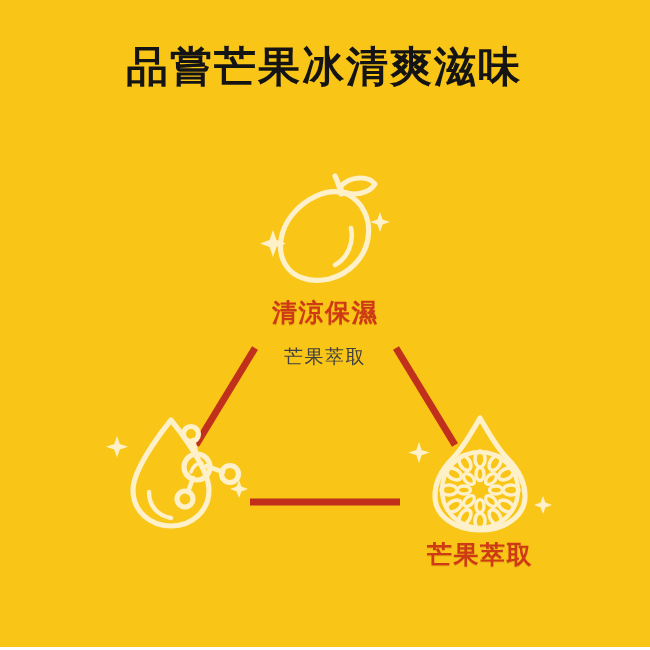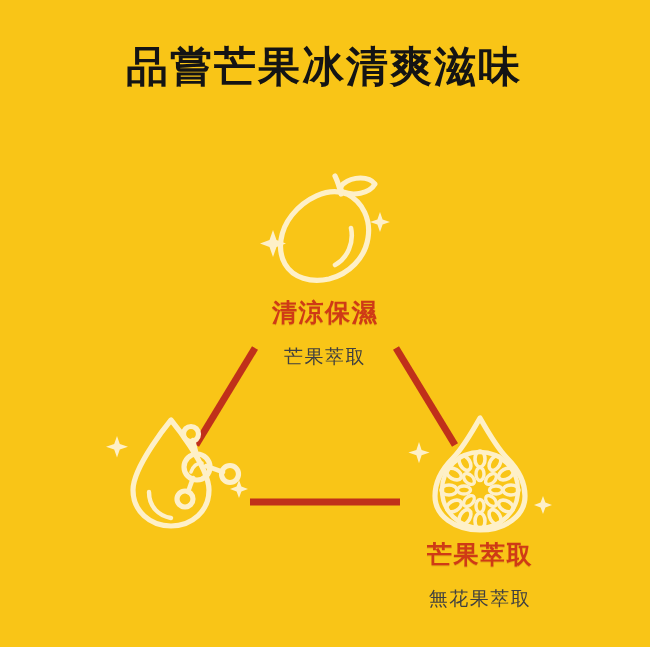--- a/index.html
+++ b/index.html
@@ -207,18 +207,17 @@
               <ellipse cx="64" cy="67" rx="4" ry="6.5" transform="rotate(135 64 67)"></ellipse>
             </g>
           </g>
           <g fill="#FEF0C8">
             <path d="M14 30 L16.6 38 L24.6 40.6 L16.6 43.2 L14 51.2 L11.4 43.2 L3.4 40.6 L11.4 38 Z"></path>
             <path d="M138 84 L140.4 90.6 L147 93 L140.4 95.4 L138 102 L135.6 95.4 L129 93 L135.6 90.6 Z"></path>
           </g>
         </svg>
       </div>
       <div class="node-title">芒果萃取</div>
-      <div class="node-sub">無花果萃取</div>
     </div>
   </div>
 
   <div class="bottom-strip"></div>
 </div>
 
 </body></html>

